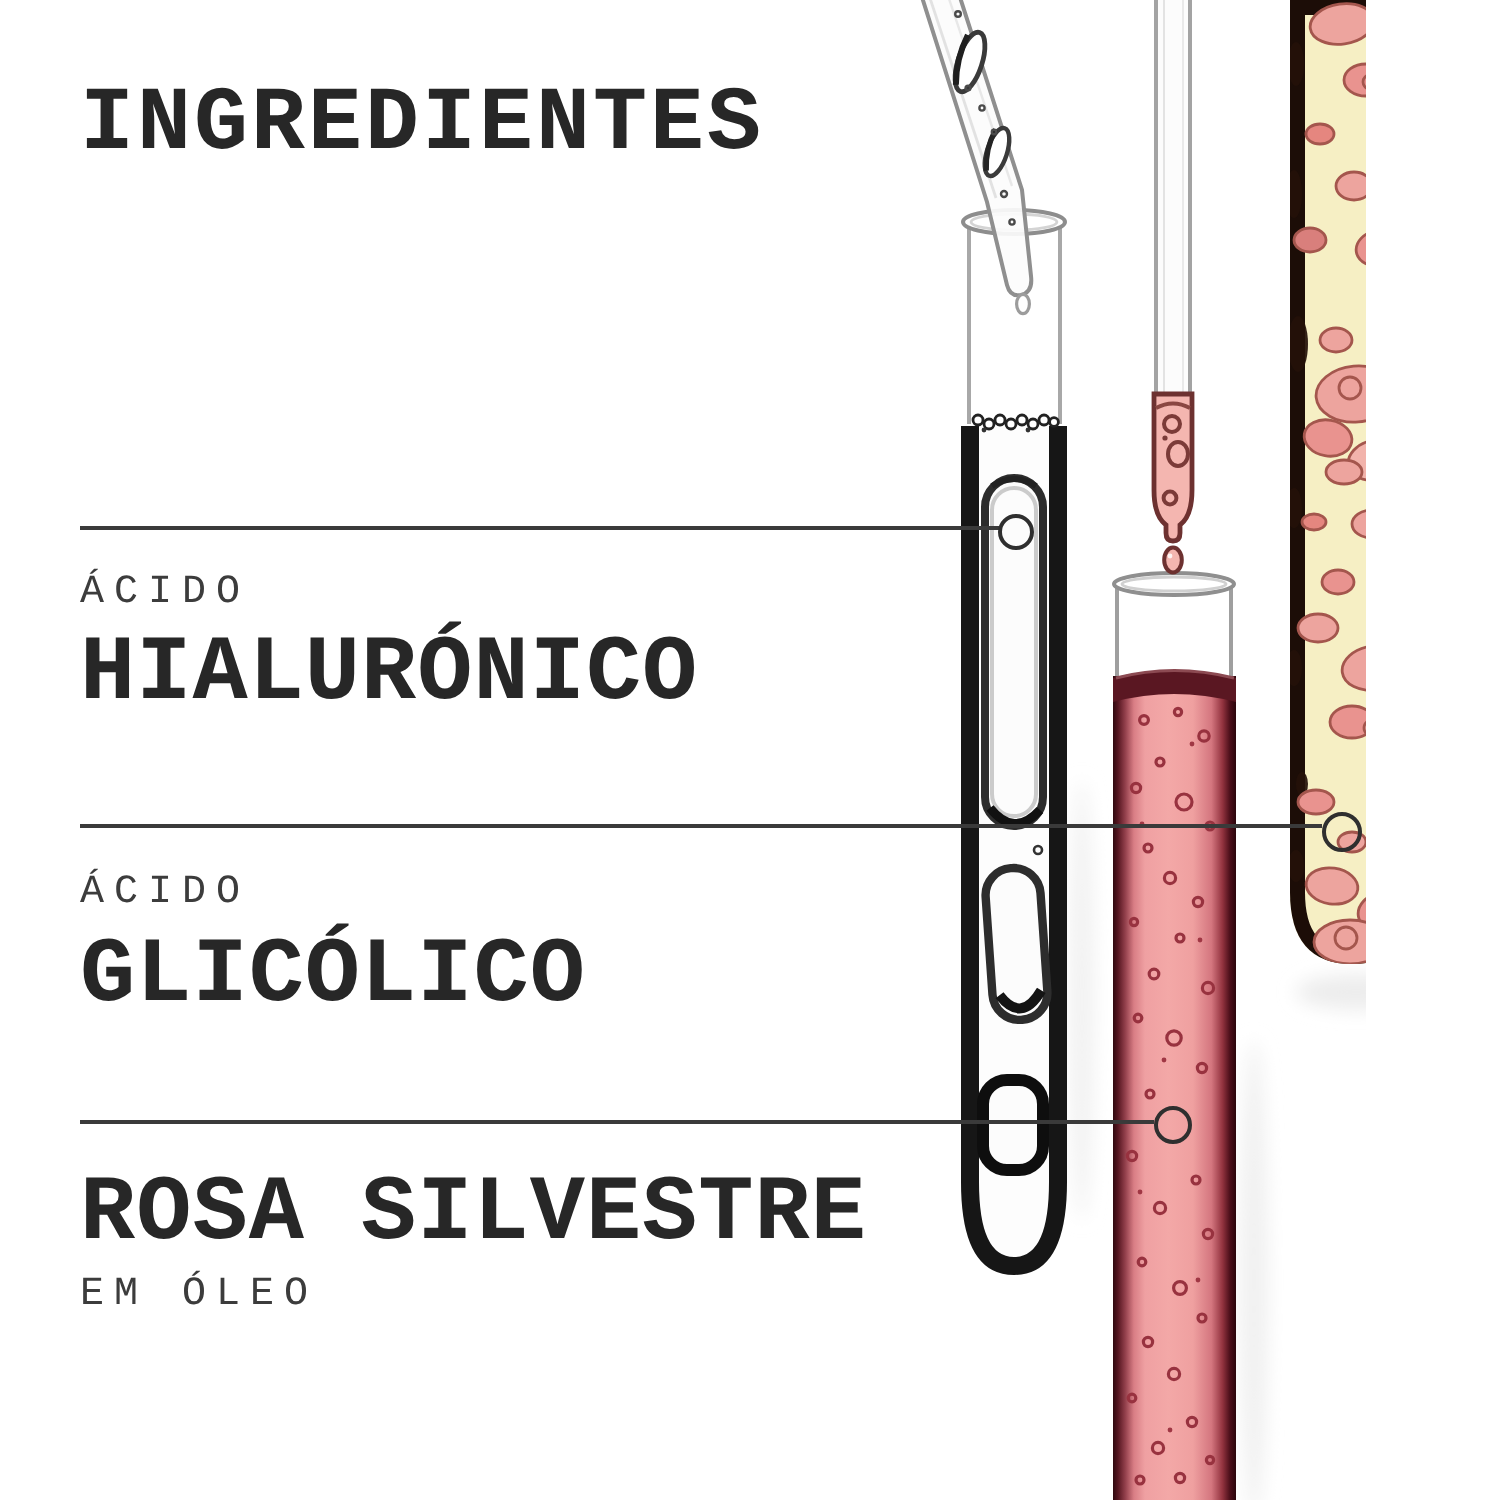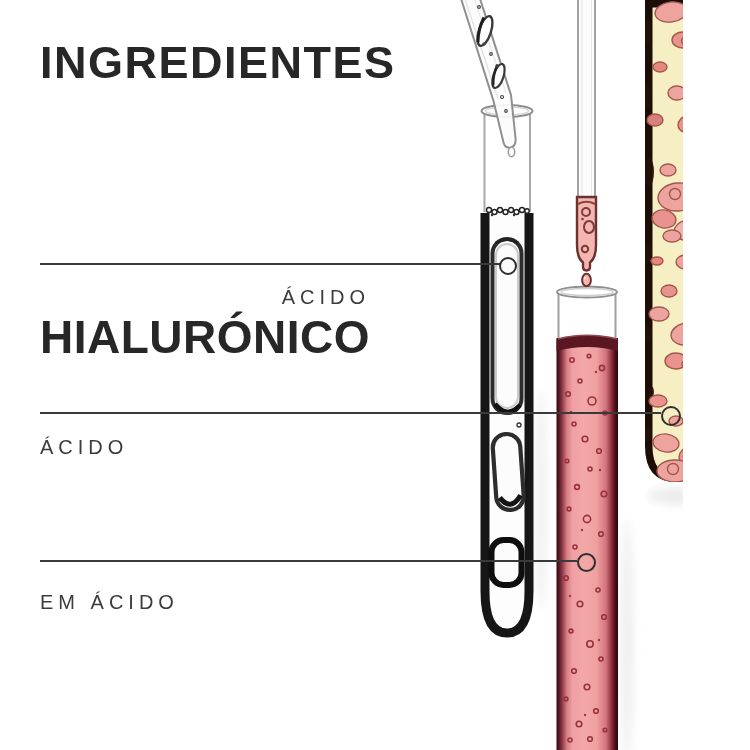--- a/index.html
+++ b/index.html
@@ -1,20 +1,19 @@
 <!DOCTYPE html>
 <html style="--background: #ffffff; --ink: #272727; --ink-light: #3c3c3c; --callout: #3a3a3a; --pink-liquid: #f2a1a1; --pink-liquid-edge: #551620; --pink-blob: #eda49e; --yellow-oil: #f6efc4; --pipette-pink: #f4b6b0; --glass-gray: #9f9f9f;"><head>
 <meta charset="utf-8">
 <style>
   html,body{margin:0;padding:0;background:#fff;}
   .canvas{
     position:relative;width:683px;height:750px;overflow:hidden;
     background:var(--background,#fff);
-    font-family:Liberation Sans, sans-serif;
-    text-align:right;
+    font-family:Liberation Mono, monospace;
   }
   .scene{position:absolute;left:0;top:0;width:750px;height:750px;}
   .title{
     position:absolute;left:40px;top:40px;margin:0;
     font-size:45px;line-height:1;font-weight:700;letter-spacing:1.5px;
     color:var(--ink,#272727);white-space:nowrap;
   }
   .callout-line{position:absolute;height:0;border-top:2px solid var(--callout,#3a3a3a);}
   .callout-ring{
     position:absolute;box-sizing:border-box;border:2px solid #2f2f2f;
@@ -269,19 +268,21 @@
   <div class="callout-line" style="left:40px;top:560px;width:537px;"></div>
   <div class="callout-ring" style="left:577px;top:553px;width:19px;height:19px;"></div>
 
   <div class="lab" style="top:287px;">
     <span class="light">ÁCIDO</span>
     <span class="bold after" style="margin-top:7px;">HIALURÓNICO</span>
   </div>
 
   <div class="lab" style="top:437px;">
     <span class="light">ÁCIDO</span>
+    <span class="bold after">GLICÓLICO</span>
   </div>
 
   <div class="lab" style="top:584px;">
-    <span class="light after">EM ÁCIDO</span>
+    <span class="bold">ROSA SILVESTRE</span>
+    <span class="light after">EM ÓLEO</span>
   </div>
 
 </div>
 
 </body></html>

